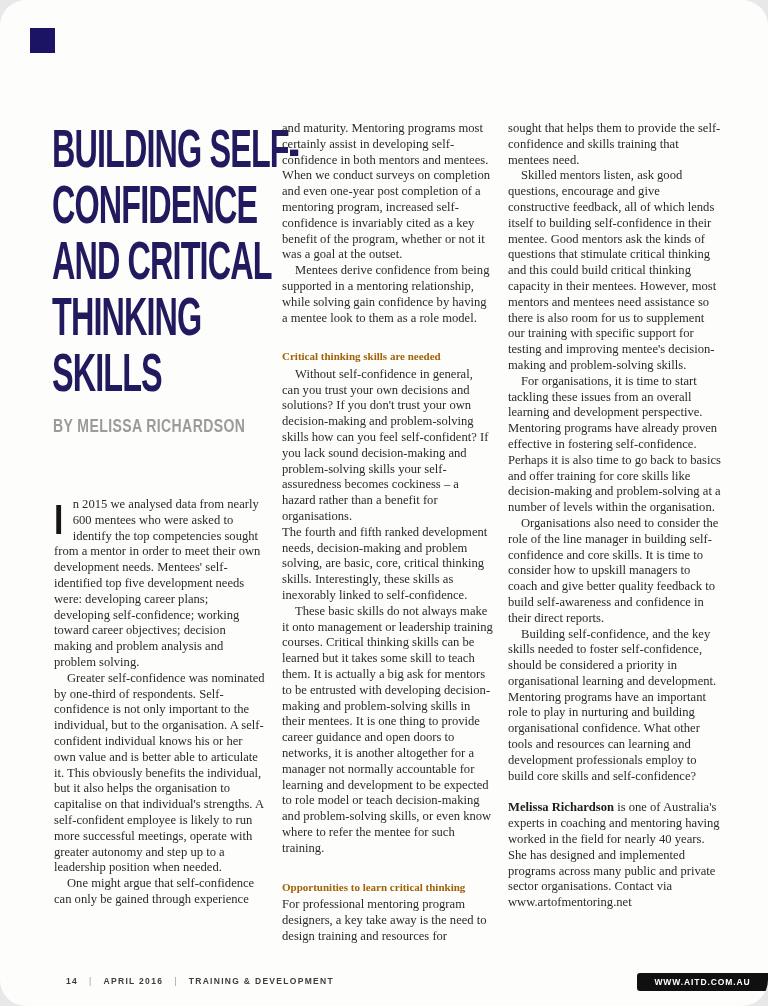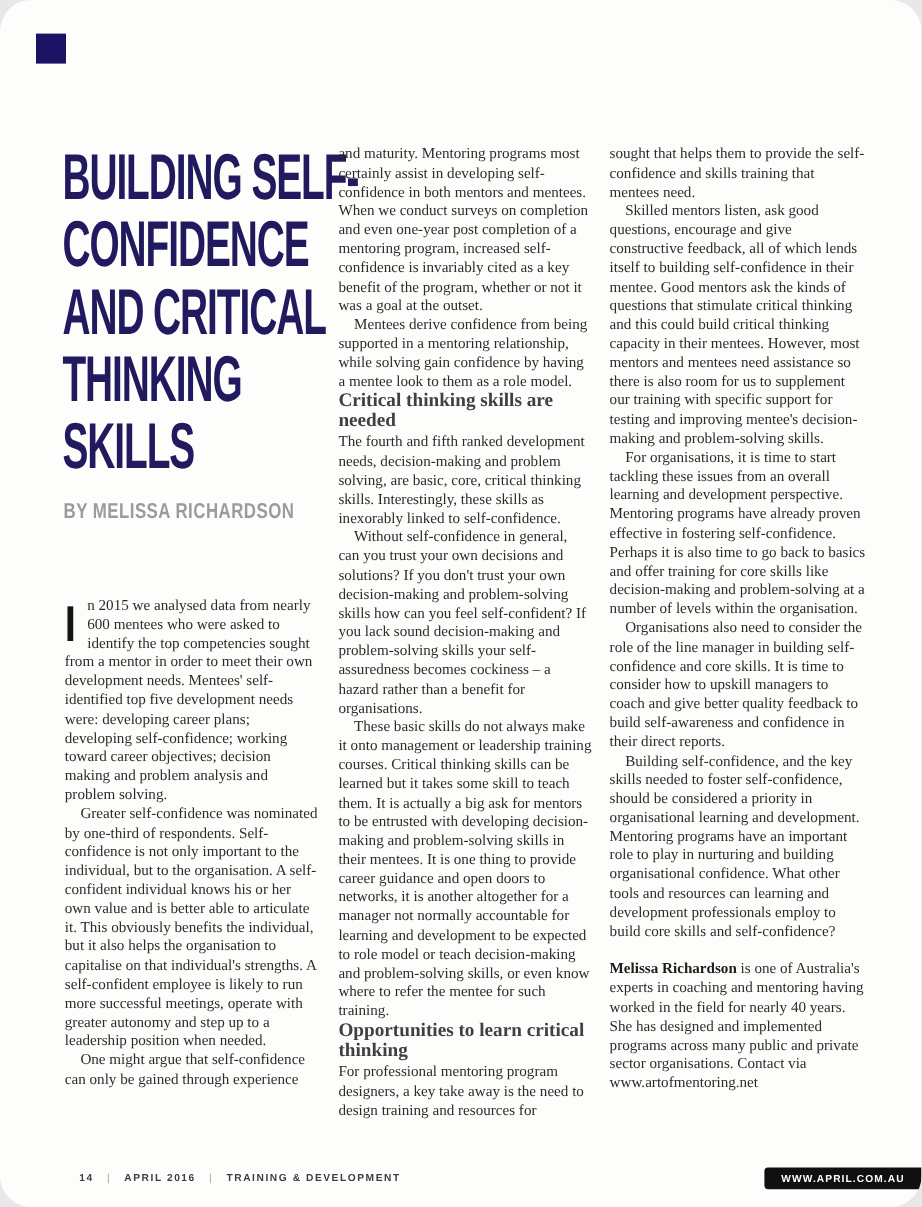--- a/index.html
+++ b/index.html
@@ -52,26 +52,26 @@
     font-size: 12.6px;
     line-height: 15.8px;
     text-align: left;
   }
   .col-1 { left: 54px;  top: 497px; width: 212px; }
   .col-2 { left: 282px; top: 121px; width: 211px; }
   .col-3 { left: 508px; top: 121px; width: 213px; }
   .para { margin: 0; }
   .ind  { text-indent: 13px; }
   .subhead {
-    margin: 0 0 2px 0;
+    margin: 22px 0 2px 0;
     font-family: "Liberation Serif", serif;
     font-weight: 700;
-    font-size: 16px;
+    font-size: 11px;
     line-height: 16.5px;
-    color: #404040;
+    color: #a16207;
   }
   .dropcap {
     float: left;
     font-family: "Liberation Sans", sans-serif;
     font-weight: 700;
     font-size: 42px;
     line-height: 44px;
     margin: 1px 7px 0 0;
     color: #181414;
     transform: scaleX(0.8);
@@ -127,22 +127,22 @@
   <div class="col col-1">
     <p class="para"><span class="dropcap">I</span><span>n 2015 we analysed data from nearly 600 mentees who were asked to identify the top competencies sought from a mentor in order to meet their own development needs. Mentees' self-identified top five development needs were: developing career plans; developing self-confidence; working toward career objectives; decision making and problem analysis and problem solving.</span></p>
     <p class="para ind">Greater self-confidence was nominated by one-third of respondents. Self-confidence is not only important to the individual, but to the organisation. A self-confident individual knows his or her own value and is better able to articulate it. This obviously benefits the individual, but it also helps the organisation to capitalise on that individual's strengths. A self-confident employee is likely to run more successful meetings, operate with greater autonomy and step up to a leadership position when needed.</p>
     <p class="para ind">One might argue that self-confidence can only be gained through experience</p>
   </div>
 
   <div class="col col-2">
     <p class="para">and maturity.  Mentoring programs most certainly assist in developing self-confidence in both mentors and mentees. When we conduct surveys on completion and even one-year post completion of a mentoring program, increased self-confidence is invariably cited as a key benefit of the program, whether or not it was a goal at the outset.</p>
     <p class="para ind">Mentees derive confidence from being supported in a mentoring relationship, while solving gain confidence by having a mentee look to them as a role model.</p>
     <h3 class="subhead">Critical thinking skills are needed</h3>
+    <p class="para ind">Without self-confidence in general, can you trust your own decisions and solutions? If you don't trust your own decision-making and problem-solving skills how can you feel self-confident? If you lack sound decision-making and problem-solving skills your self-assuredness becomes cockiness – a hazard rather than a benefit for organisations.</p>
     <p class="para">The fourth and fifth ranked development needs, decision-making and problem solving, are basic, core, critical thinking skills. Interestingly, these skills as inexorably linked to self-confidence.</p>
-    <p class="para ind">Without self-confidence in general, can you trust your own decisions and solutions? If you don't trust your own decision-making and problem-solving skills how can you feel self-confident? If you lack sound decision-making and problem-solving skills your self-assuredness becomes cockiness – a hazard rather than a benefit for organisations.</p>
     <p class="para ind">These basic skills do not always make it onto management or leadership training courses. Critical thinking skills can be learned but it takes some skill to teach them. It is actually a big ask for mentors to be entrusted with developing decision-making and problem-solving skills in their mentees. It is one thing to provide career guidance and open doors to networks, it is another altogether for a manager not normally accountable for learning and development to be expected to role model or teach decision-making and problem-solving skills, or even know where to refer the mentee for such training.</p>
     <h3 class="subhead">Opportunities to learn critical thinking</h3>
     <p class="para">For professional mentoring program designers, a key take away is the need to design training and resources for</p>
   </div>
 
   <div class="col col-3">
     <p class="para">sought that helps them to provide the self-confidence and skills training that mentees need.</p>
     <p class="para ind">Skilled mentors listen, ask good questions, encourage and give constructive feedback, all of which lends itself to building self-confidence in their mentee. Good mentors ask the kinds of questions that stimulate critical thinking and this could build critical thinking capacity in their mentees. However, most mentors and mentees need assistance so there is also room for us to supplement our training with specific support for testing and improving mentee's decision-making and problem-solving skills.</p>
     <p class="para ind">For organisations, it is time to start tackling these issues from an overall learning and development perspective. Mentoring programs have already proven effective in fostering self-confidence. Perhaps it is also time to go back to basics and offer training for core skills like decision-making and problem-solving at a number of levels within the organisation.</p>
     <p class="para ind">Organisations also need to consider the role of the line manager in building self-confidence and core skills. It is time to consider how to upskill managers to coach and give better quality feedback to build self-awareness and confidence in their direct reports.</p>
@@ -152,16 +152,16 @@
 
   <div class="footer-left">
     <span>14</span>
     <span class="footer-sep">|</span>
     <span>APRIL 2016</span>
     <span class="footer-sep">|</span>
     <span>TRAINING &amp; DEVELOPMENT</span>
   </div>
 
   <div class="footer-bar">
-    <span>WWW.APRIL.COM.AU</span>
+    <span>WWW.AITD.COM.AU</span>
   </div>
 
 </div>
 
 </body></html>

